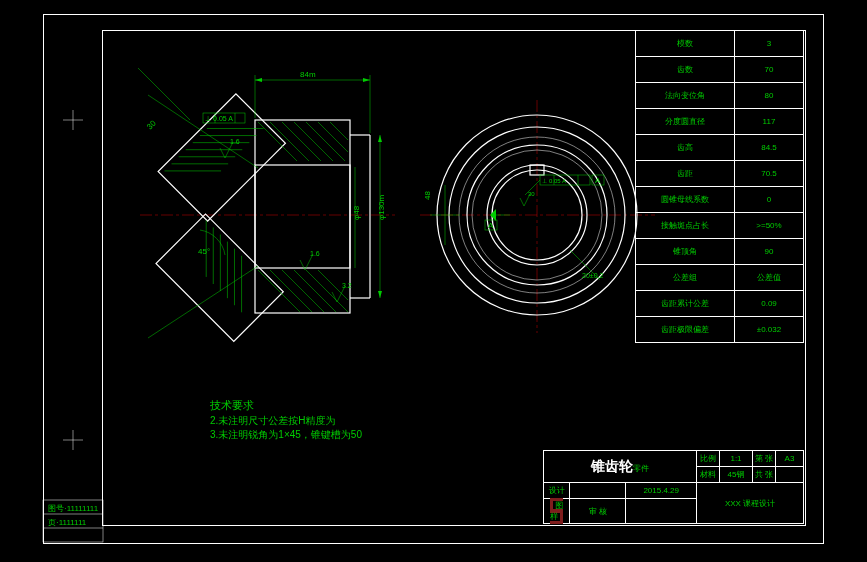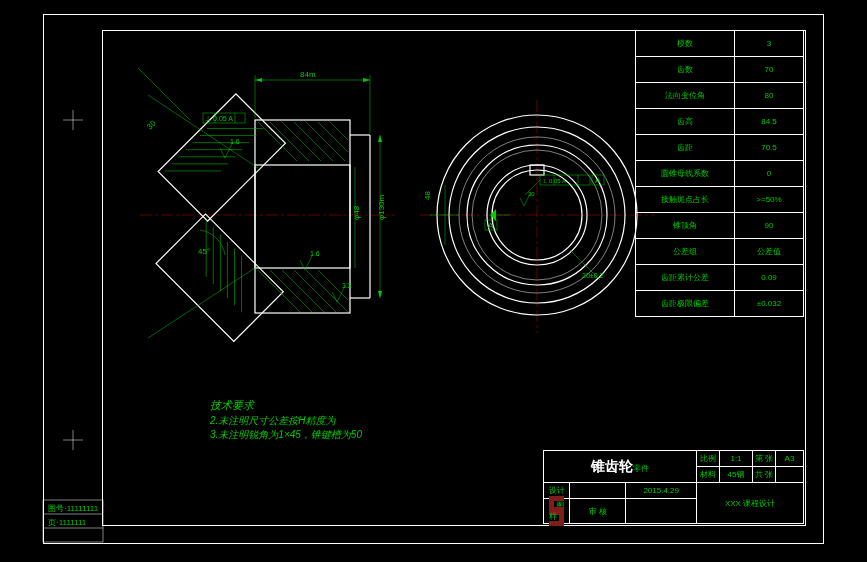--- a/index.html
+++ b/index.html
@@ -221,20 +221,24 @@
         </tr>
         <tr>
           <td>齿数</td>
           <td>70</td>
         </tr>
         <tr>
           <td>法向变位角</td>
           <td>80</td>
         </tr>
         <tr>
+          <td>分度圆直径</td>
+          <td>117</td>
+        </tr>
+        <tr>
           <td>齿高</td>
           <td>84.5</td>
         </tr>
         <tr>
           <td>齿距</td>
           <td>70.5</td>
         </tr>
         <tr>
           <td>圆锥母线系数</td>
           <td>0</td>
@@ -255,21 +259,21 @@
           <td>齿距累计公差</td>
           <td>0.09</td>
         </tr>
         <tr>
           <td>齿距极限偏差</td>
           <td>±0.032</td>
         </tr>
       </tbody>
   </table>
 
-  <div class="tech-req" style="left:210px; top:398px;font-style:italic;">
+  <div class="tech-req" style="left:210px; top:398px;">
     <div class="hdr">技术要求</div>
     <div>2.未注明尺寸公差按H精度为</div>
     <div>3.未注明锐角为1×45，锥键槽为50</div>
   </div>
 
   <table class="title-block" style="right:63px; bottom:38px;">
     <tbody>
         <tr>
       <td rowspan="2" colspan="3" style="width:150px;">
         <span class="white-text big-title">锥齿轮</span><span>零件</span>
@@ -286,21 +290,21 @@
       <td></td>
     </tr>
     <tr>
       <td style="width:15px">设计</td>
       <td style="width:35px"></td>
       <td style="width:45px">2015.4.29</td>
       <td colspan="4" rowspan="2">XXX 课程设计</td>
     </tr>
     <tr>
       <td>
-        <span style="border:5px solid #7f1d1d;padding:0 2px">图样</span>
+        <span style="border:3px solid #7f1d1d;padding:0 2px">图样</span>
       </td>
       <td>审 核</td>
       <td></td>
     </tr>
   </tbody>
     </table>
 
   <svg width="867" height="562">
     <line class="wstroke thin" x1="63" y1="120" x2="83" y2="120"></line>
     <line class="wstroke thin" x1="73" y1="110" x2="73" y2="130"></line>

